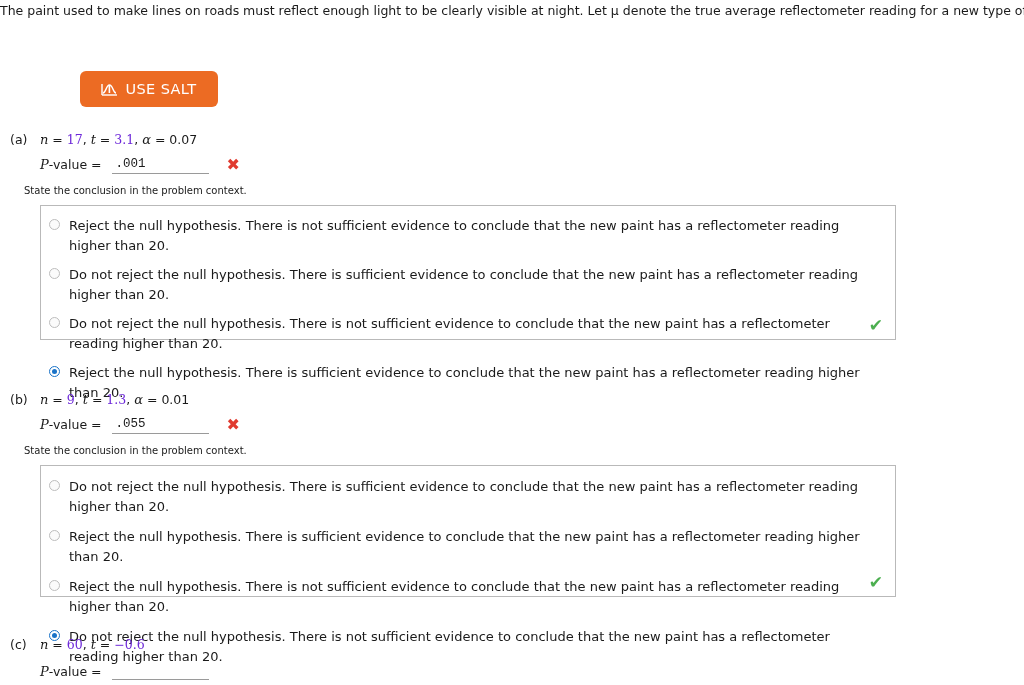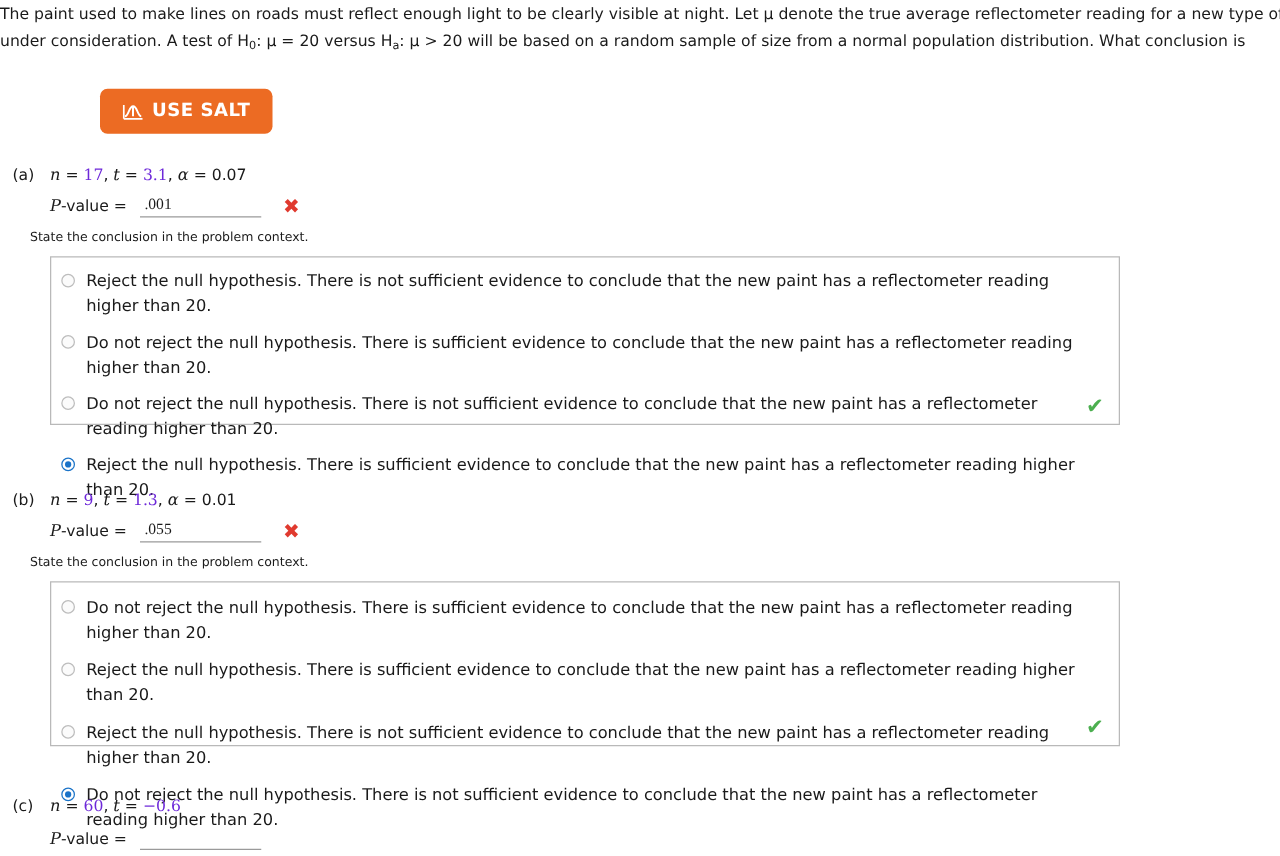--- a/index.html
+++ b/index.html
@@ -38,21 +38,21 @@
   }
   .salt-btn {
     position: absolute;
     left: 80px;
     top: 71px;
     width: 138px;
     height: 36px;
     background: #ec6b23;
     border-radius: 6px;
     color: #ffffff;
-    font-weight: bold;
+    font-weight: normal;
     font-size: 14.5px;
     letter-spacing: 0.4px;
     display: flex;
     align-items: center;
     justify-content: center;
     gap: 7px;
     cursor: pointer;
     user-select: none;
   }
   .salt-icon {
@@ -92,21 +92,21 @@
   .pval-label {
     display: inline-block;
     font-size: 12.5px;
     vertical-align: middle;
   }
   .pval-input {
     display: inline-block;
     width: 93px;
     border: none;
     border-bottom: 1px solid #9a9a9a;
-    font-family: Liberation Serif, serif;
+    font-family: Liberation Mono, monospace;
     font-size: 12.5px;
     color: #1a1a1a;
     padding: 0 0 1px 4px;
     margin-left: 6px;
     outline: none;
     background: transparent;
     vertical-align: middle;
     height: 16px;
   }
   .mark {
@@ -172,21 +172,20 @@
     color: #4caf50;
     font-size: 17px;
     font-weight: bold;
   }
 </style>
 </head>
 <body>
 
 <div class="intro">
   <div class="line">The paint used to make lines on roads must reflect enough light to be clearly visible at night. Let μ denote the true average reflectometer reading for a new type of paint</div>
-  <div class="line"><span>under consideration. A test of H</span><span class="sub">0</span><span>: μ = 20 versus H</span><span class="sub">a</span><span>: μ &gt; 20 will be based on a random sample of size </span><span> from a normal population distribution. What conclusion is</span></div>
 </div>
 
 <div class="salt-btn">
   <span class="salt-icon">
     <svg width="17" height="15" viewBox="0 0 17 15">
       <path d="M1 13 L1 2" stroke="#ffffff" stroke-width="1.4" fill="none"></path>
       <path d="M1 13 L16 13" stroke="#ffffff" stroke-width="1.4" fill="none"></path>
       <path d="M2 11 C5 11, 5 3, 8.5 3 C12 3, 12 11, 15 11" stroke="#ffffff" stroke-width="1.5" fill="none"></path>
       <rect x="7.6" y="3" width="1.6" height="8" fill="#ffffff"></rect>
     </svg>

